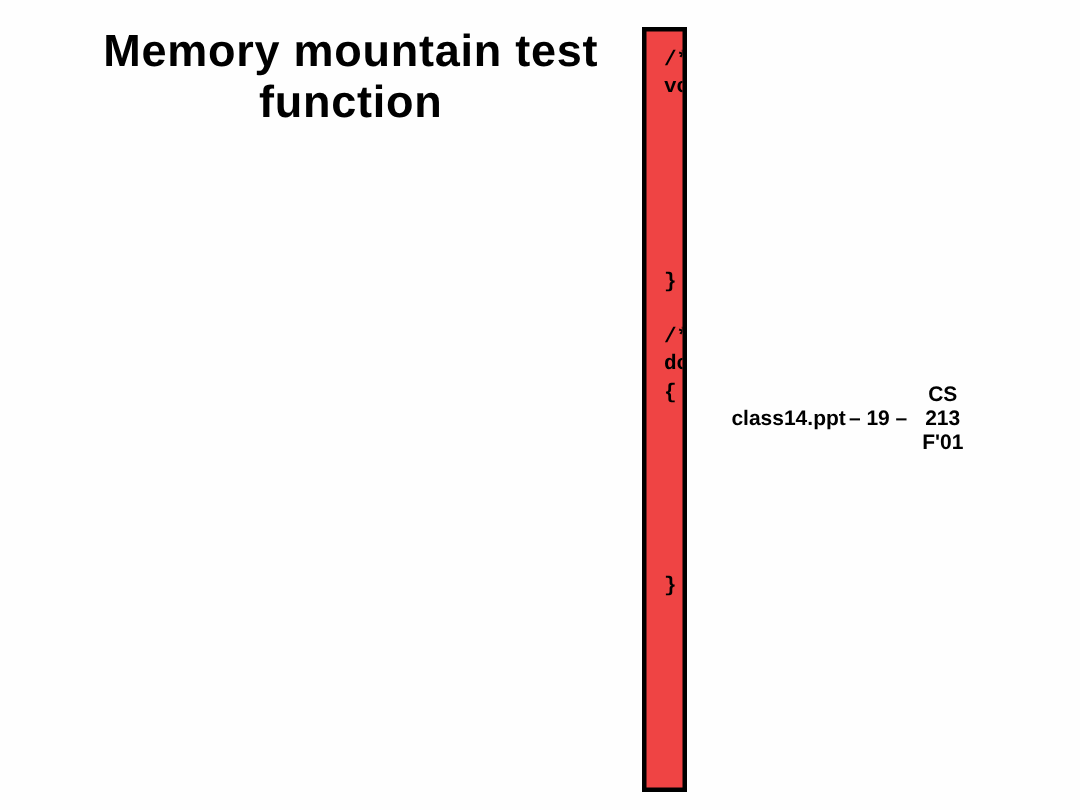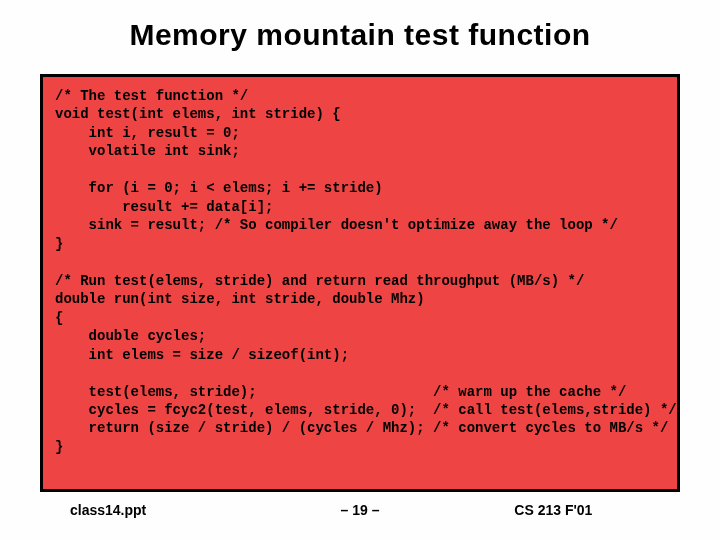--- a/index.html
+++ b/index.html
@@ -7,23 +7,22 @@
       width: 720px;
       height: 540px;
       background: #fefefe;
       font-family: Arial, Helvetica, sans-serif;
       position: relative;
       overflow: hidden;
     }
     .slide {
       width: 100%;
       height: 100%;
-      padding: 18px 40px 22px 40px;
+      padding: 18px 40px 12px 40px;
       display: flex;
-      flex-direction: column;
     }
     .title {
       font-size: 30px;
       font-weight: bold;
       text-align: center;
       margin-bottom: 22px;
       color: #000;
       letter-spacing: 0.5px;
     }
     .code-box {

